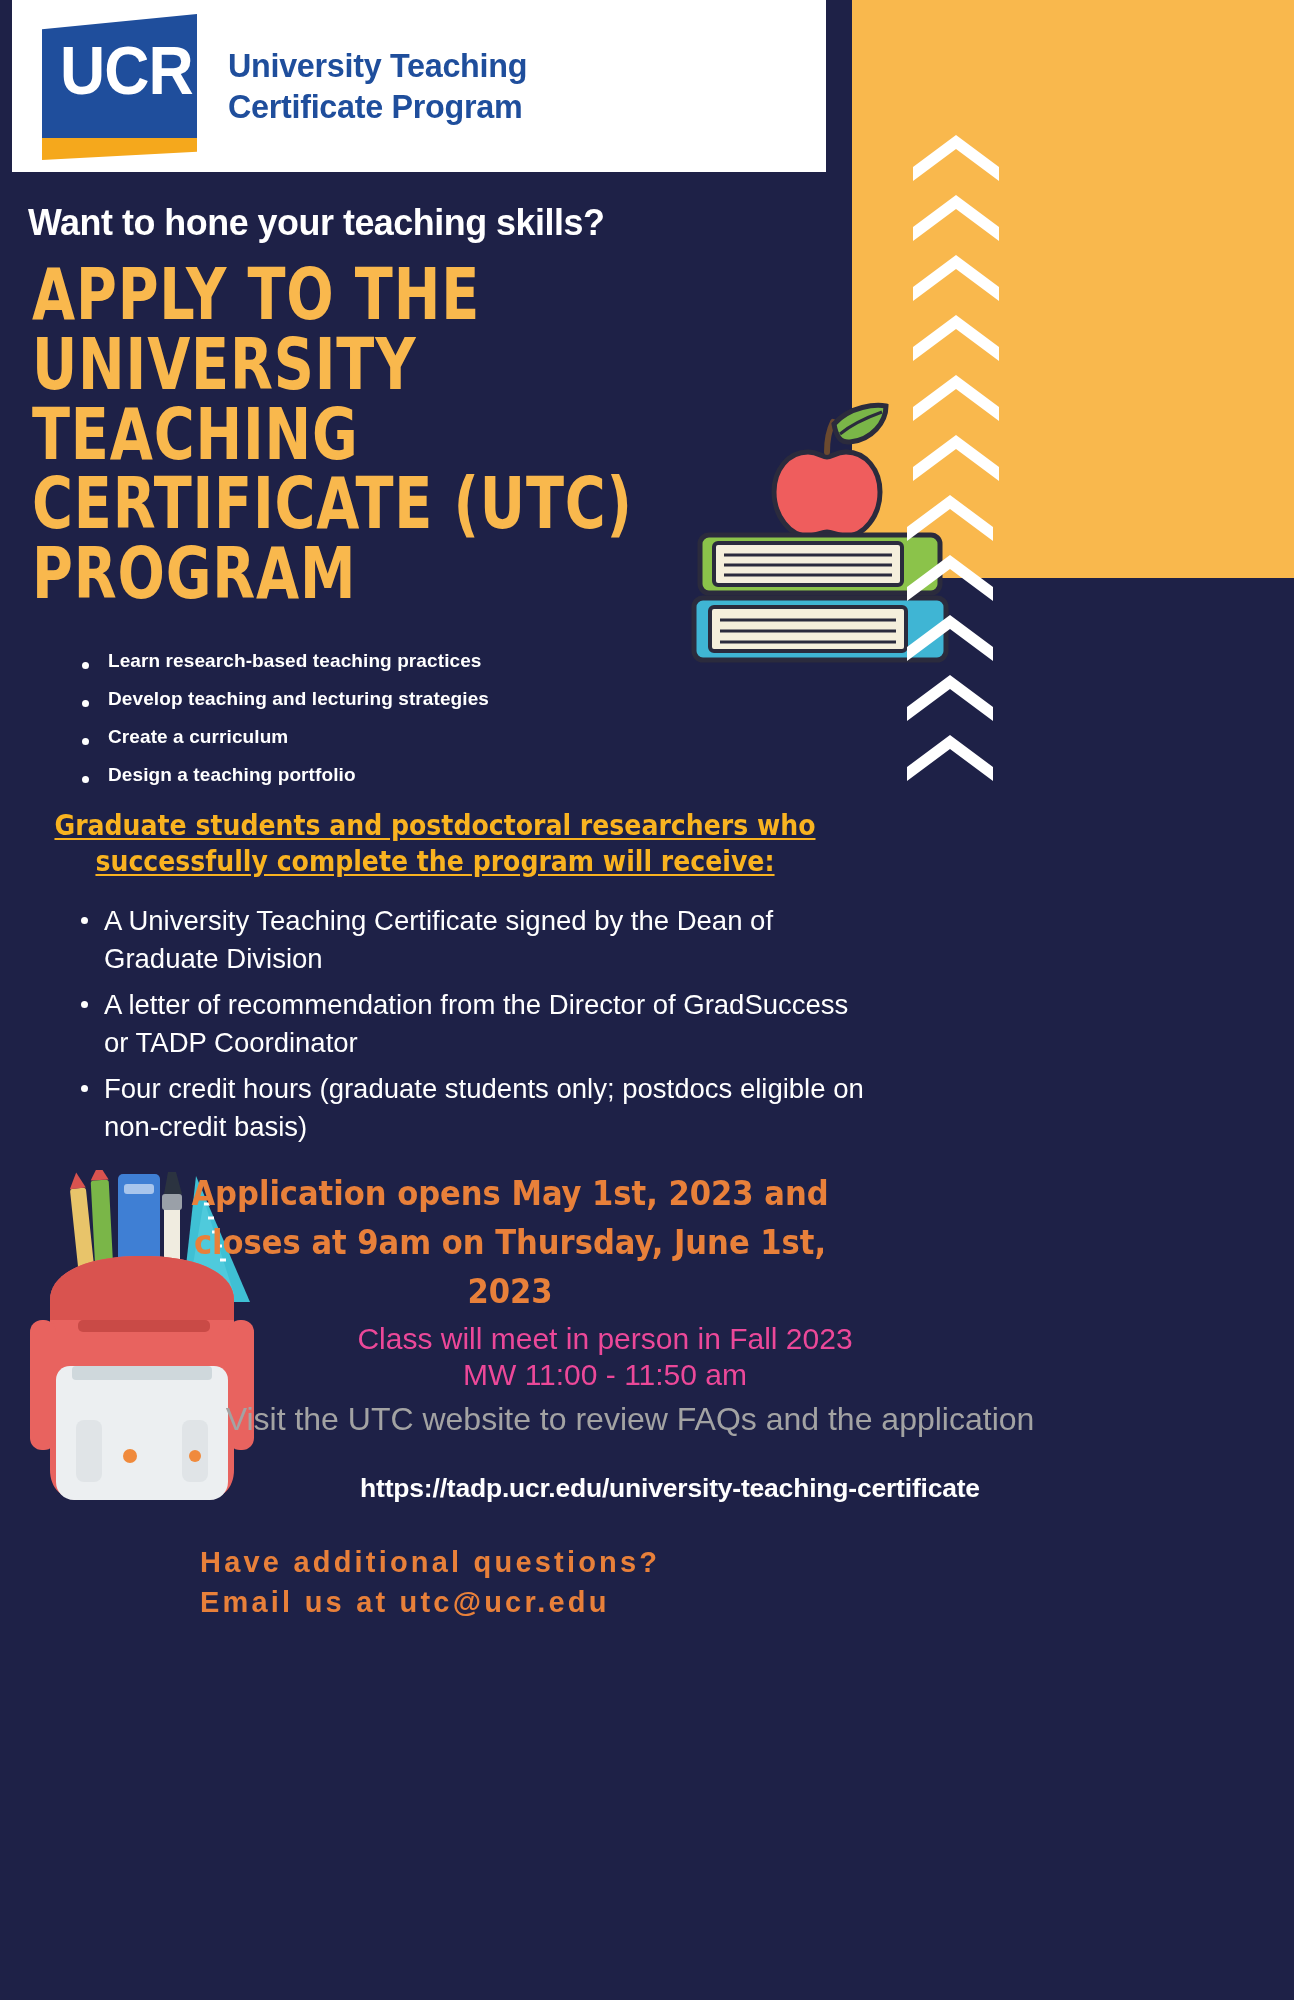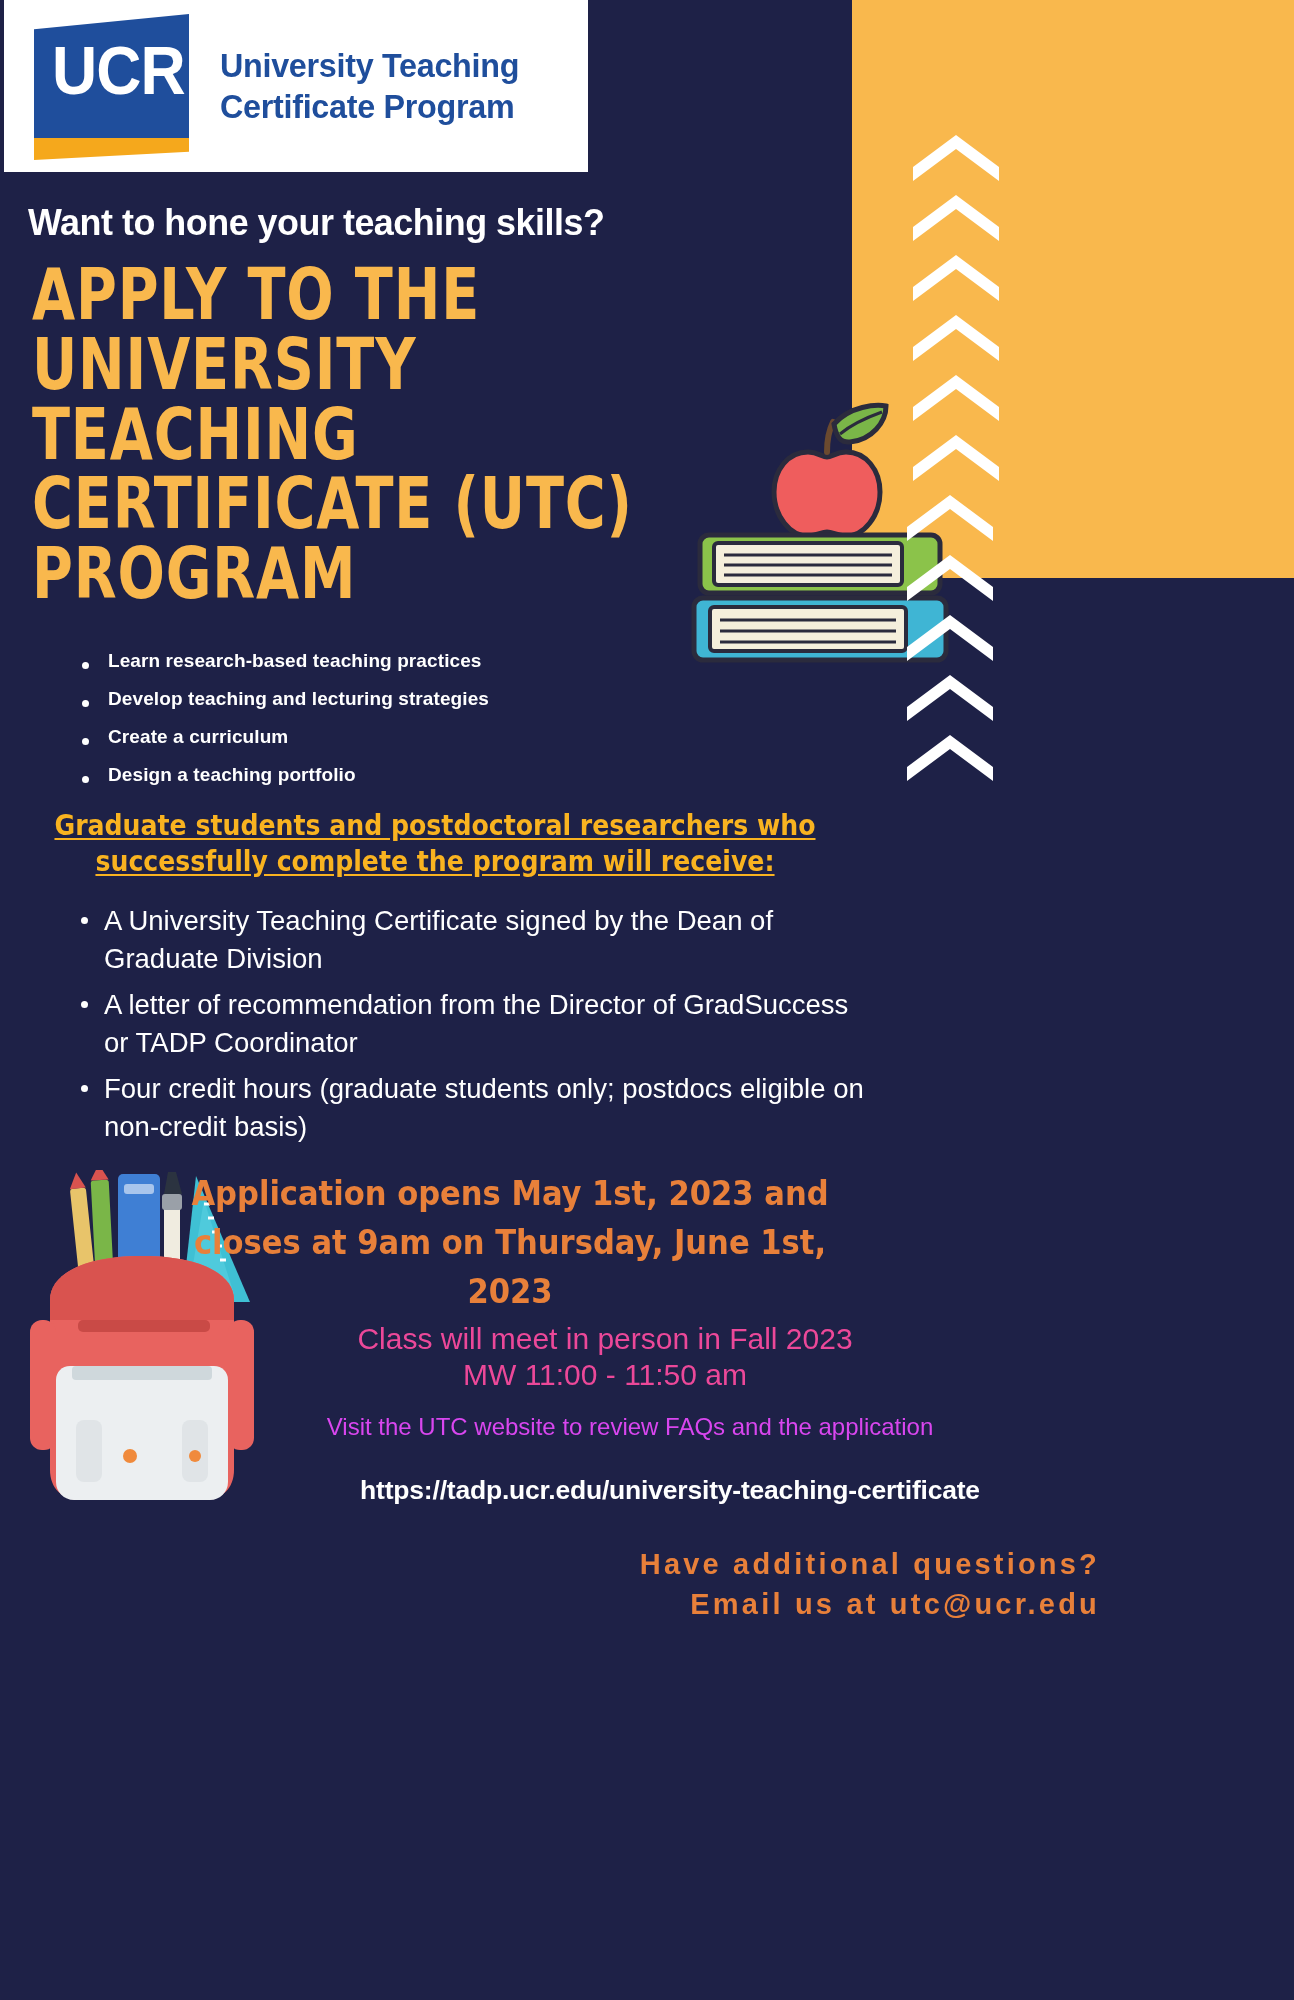--- a/index.html
+++ b/index.html
@@ -13,21 +13,21 @@
   .poster { position:relative; width:1294px; height:2000px; background:#1e2147; overflow:hidden; }
 
   
   .gold-col {
     position:absolute; left:852px; top:0; width:442px; height:578px;
     background:#f9b84d;
   }
 
   
   .header-band {
-    position:absolute; left:4px; top:0; width:584px; height:172px;
+    position:absolute; left:12px; top:0; width:814px; height:172px;
     background:#ffffff; z-index:5;
   }
   .logo-wrap { position:absolute; left:30px; top:14px; width:160px; height:146px; }
   .logo-blue {
     position:absolute; left:0; top:0; width:155px; height:128px;
     background:#1f4e9c;
     clip-path: polygon(0% 12%, 100% 0%, 100% 100%, 0% 100%);
   }
   .logo-gold {
     position:absolute; left:0; top:124px; width:155px; height:22px;
@@ -129,37 +129,37 @@
     color:#e8803a; text-align:center;
   }
 
   .class-info {
     margin:4px 0 0 180px; width:850px;
     font-family:"Liberation Sans", sans-serif;
     font-size:30px; line-height:1.22; color:#ec4899; text-align:center;
   }
 
   .visit {
-    margin:18px 0 0 180px; width:900px;
-    font-family:"Liberation Sans", sans-serif;
-    font-size:24px; line-height:1.22; color:#d946ef; text-align:center;
+    margin:6px 0 0 180px; width:900px;
+    font-family:"Liberation Sans", sans-serif;
+    font-size:32px; line-height:1.22; color:#a3a3a3; text-align:center;
   }
 
   .url {
     margin:34px 0 0 160px; width:1020px;
     font-family:"Liberation Sans", sans-serif;
     font-weight:bold; font-size:26.5px; color:#ffffff; text-align:center;
     letter-spacing:-0.2px;
   }
 
   .contact {
     margin:38px 0 0 200px; width:900px;
     font-family:"Liberation Sans", sans-serif;
     font-weight:bold; font-size:29px; line-height:1.38;
-    color:#e8803a; text-align:right; letter-spacing:3.2px;
+    color:#e8803a; text-align:left; letter-spacing:3.2px;
   }
 
   
   .books { position:absolute; left:690px; top:360px; width:270px; height:330px; z-index:3; }
   .backpack { position:absolute; left:18px; top:1170px; width:265px; height:340px; z-index:3; }
 </style>
 </head>
 <body>
 
 <div class="poster">

